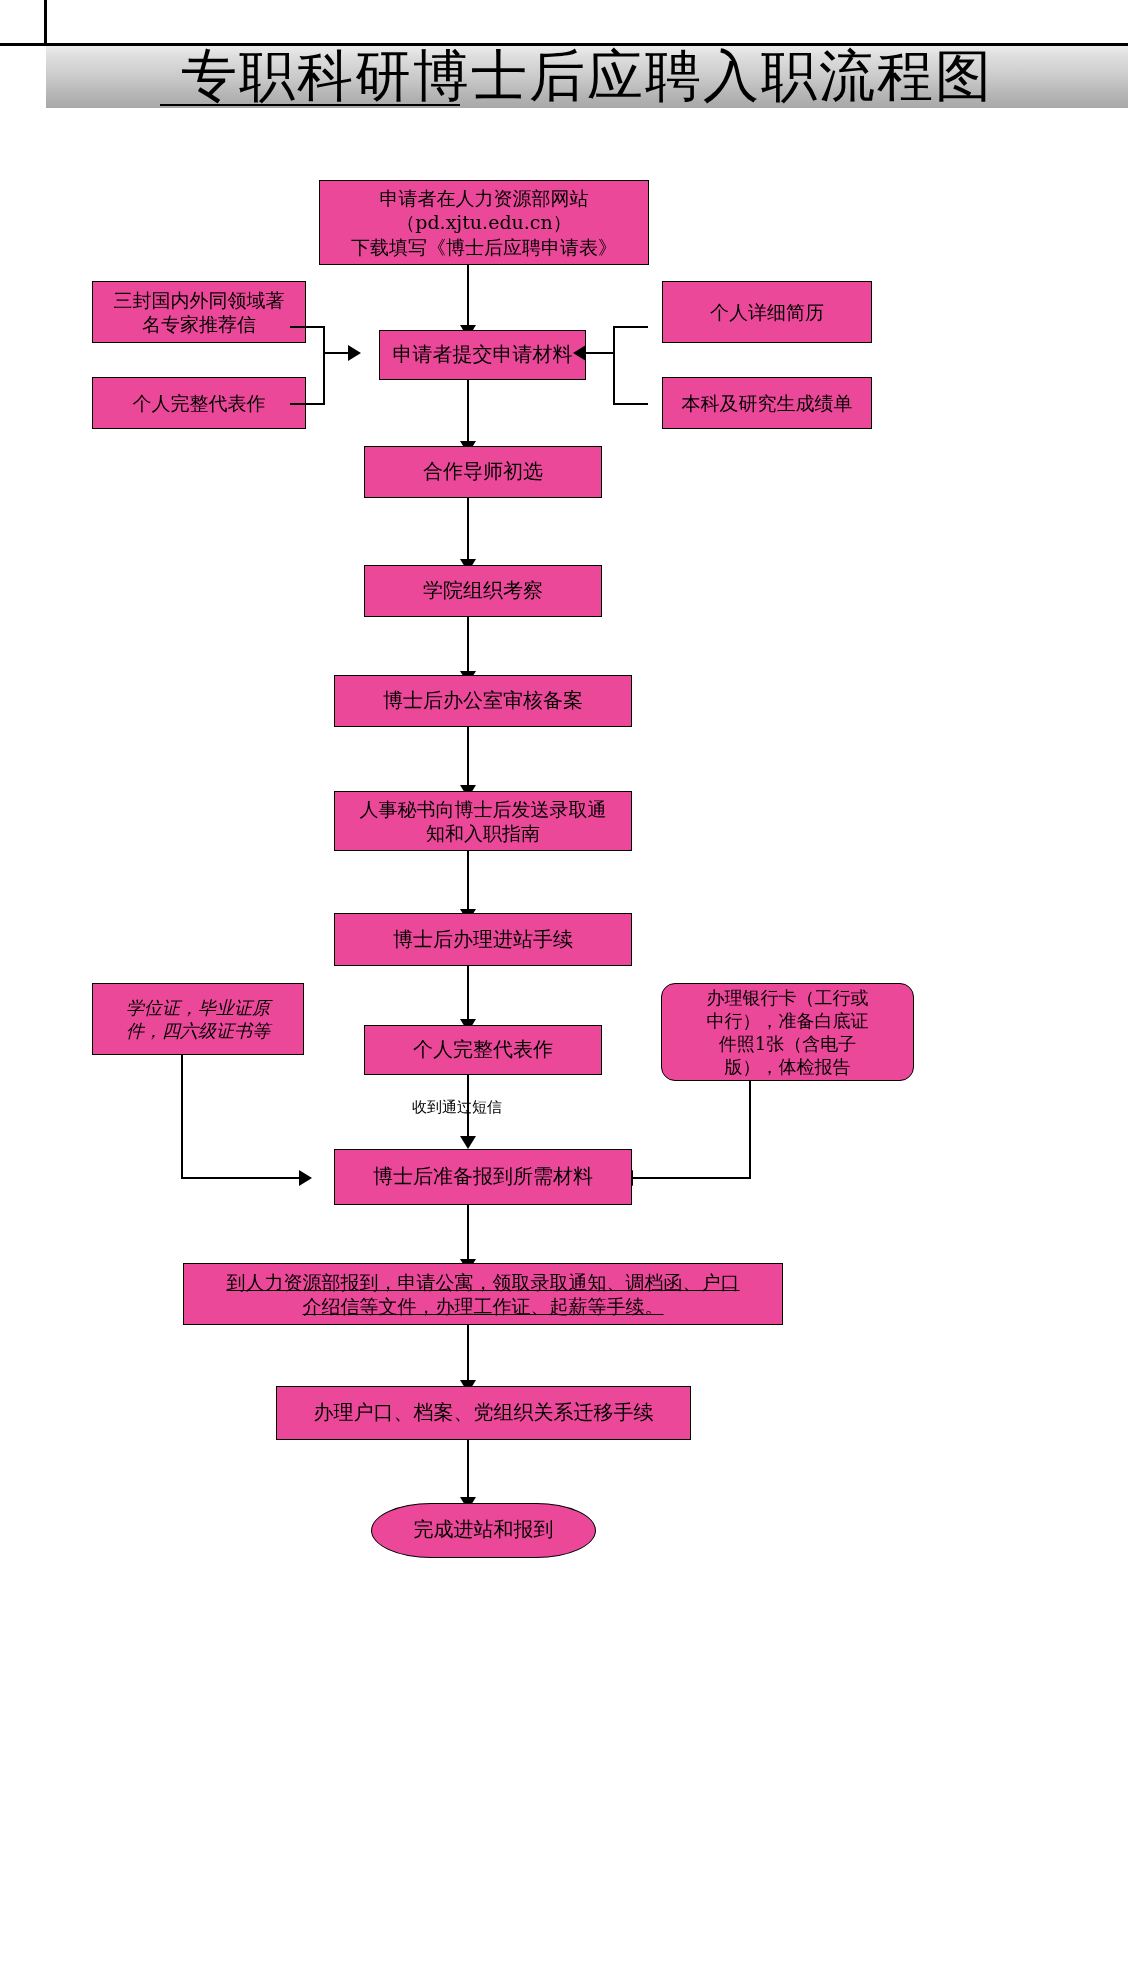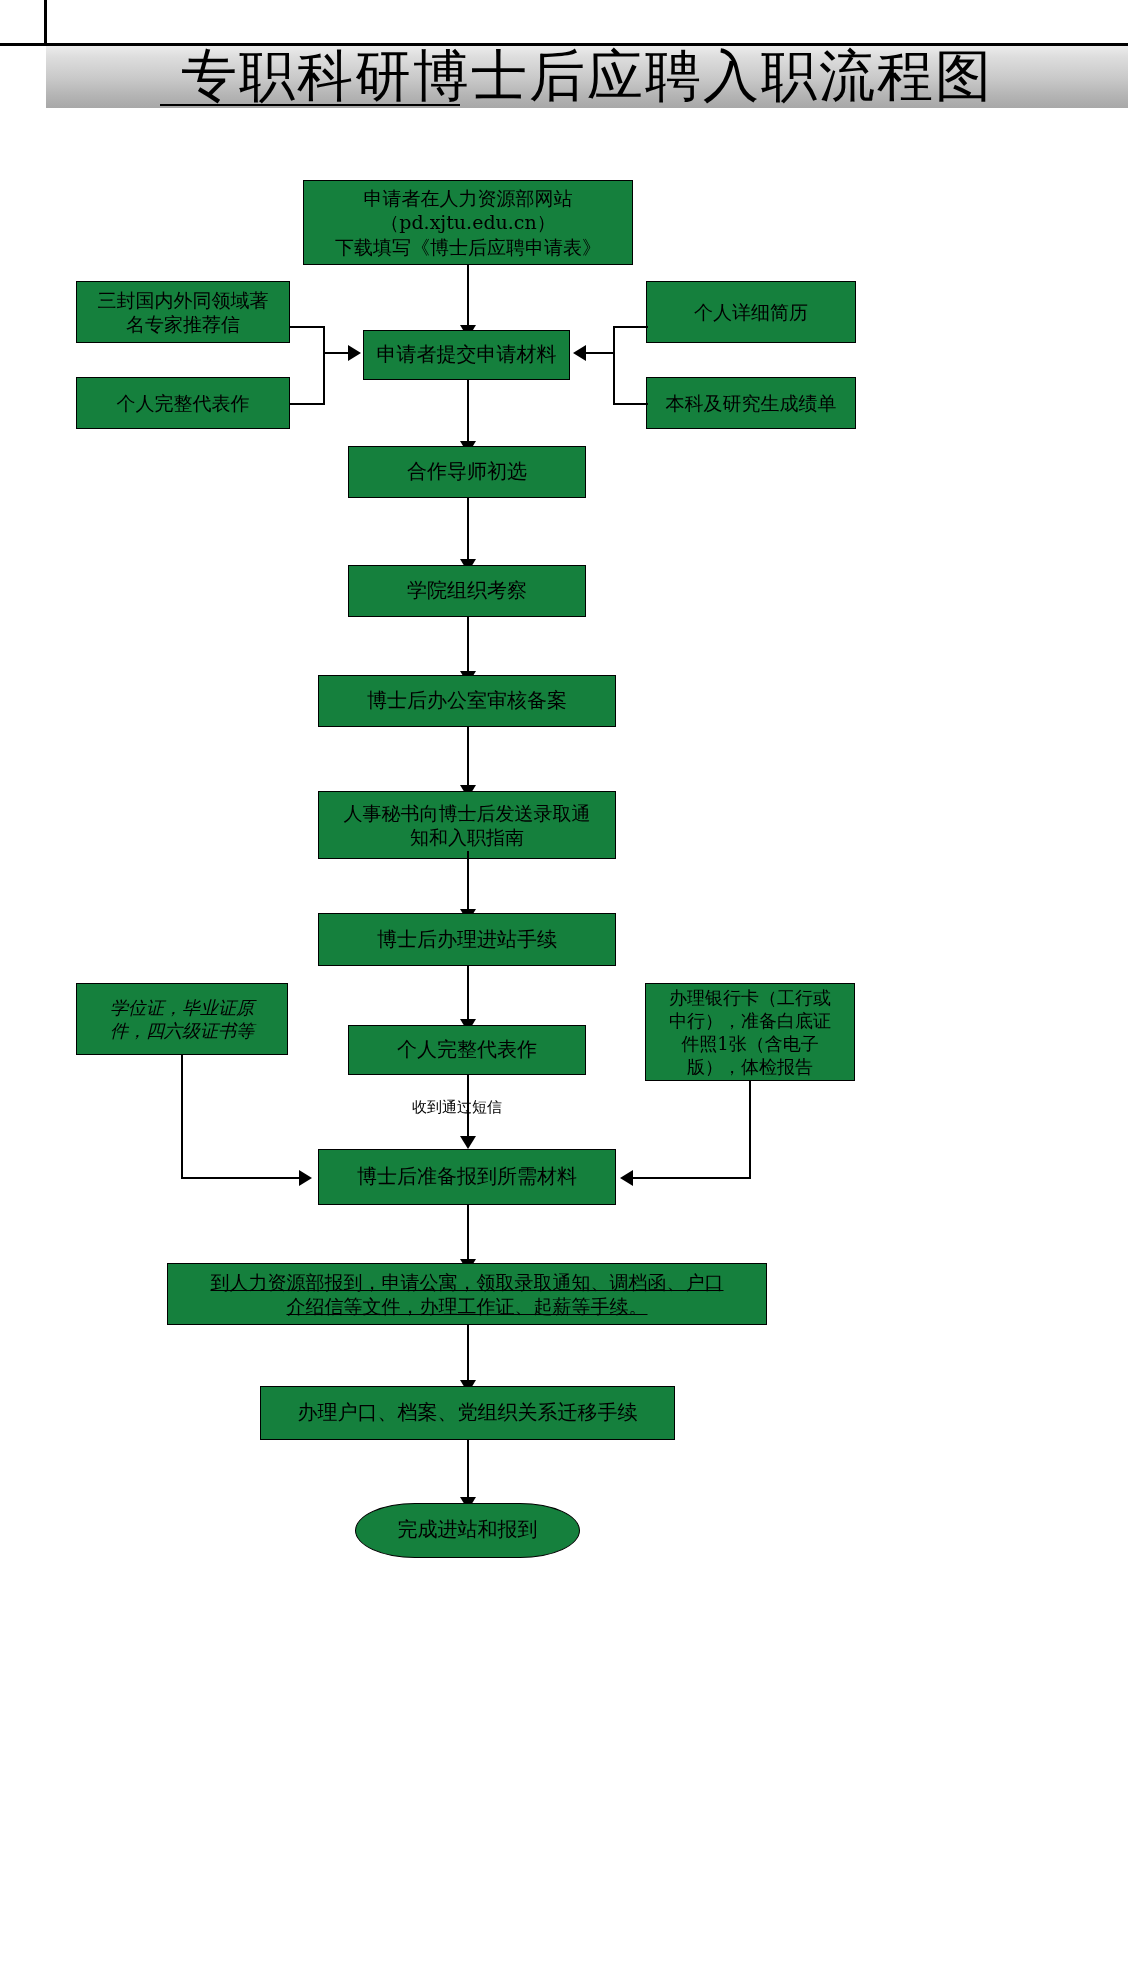--- a/index.html
+++ b/index.html
@@ -23,27 +23,28 @@
     display:flex;align-items:center;justify-content:center;
     font-family:"DejaVu Serif","Liberation Serif",serif;
     font-size:56px;letter-spacing:2px;color:#000;white-space:nowrap;
     line-height:1;
   }
   #title-underline{position:absolute;left:160px;top:104px;width:300px;height:2px;background:#000;}
 
   
   .node{
     position:absolute;box-sizing:border-box;
-    border:1.5px solid #000;background:#15803d;
+    border:1.5px solid #000;background:#ec4899;
     display:flex;align-items:center;justify-content:center;
     text-align:center;color:#000;
     font-family:"DejaVu Serif","Liberation Serif",serif;
     line-height:1.28;
     white-space:pre-line;
     padding:2px 4px;
+    margin-left:16px;
   }
   .fs18{font-size:18px;}
   .fs19{font-size:19px;}
   .fs20{font-size:20px;}
   .terminator{
     border-radius:60px/50%;
   }
 
   
   .ln{position:absolute;background:#000;}
@@ -117,40 +118,40 @@
 <div class="node fs20" style="left:348px;top:565px;width:238px;height:52px;">学院组织考察</div>
 
 <div class="ln vl" style="left:467px;top:617px;height:56px;"></div>
 <div class="arrow-down" style="left:460px;top:671px;"></div>
 
 <div class="node fs20" style="left:318px;top:675px;width:298px;height:52px;">博士后办公室审核备案</div>
 
 <div class="ln vl" style="left:467px;top:727px;height:60px;"></div>
 <div class="arrow-down" style="left:460px;top:785px;"></div>
 
-<div class="node fs19" style="left:318px;top:791px;width:298px;height:68px;">人事秘书向博士后发送录取通
+<div class="node fs19" style="left:318px;top:791px;width:298px;height:60px;">人事秘书向博士后发送录取通
 知和入职指南</div>
 
 <div class="ln vl" style="left:467px;top:851px;height:60px;"></div>
 <div class="arrow-down" style="left:460px;top:909px;"></div>
 
 <div class="node fs20" style="left:318px;top:913px;width:298px;height:53px;text-align:center;">博士后办理进站手续</div>
 
 <div class="ln vl" style="left:467px;top:966px;height:55px;"></div>
 <div class="arrow-down" style="left:460px;top:1019px;"></div>
 
 <div class="node fs20" style="left:348px;top:1025px;width:238px;height:50px;">个人完整代表作</div>
 
 <div class="ln vl" style="left:467px;top:1075px;height:63px;"></div>
 <div class="edge-label" style="left:412px;top:1098px;">收到通过短信</div>
 <div class="arrow-down" style="left:460px;top:1136px;"></div>
 
 <div class="node fs18" style="left:76px;top:983px;width:212px;height:72px;font-style:italic;">学位证，毕业证原
 件，四六级证书等</div>
-<div class="node fs18" style="left:645px;top:983px;width:210px;height:98px;">办理银行卡（工行或
+<div class="node fs18" style="left:645px;top:983px;width:253px;height:98px;border-radius:14px;">办理银行卡（工行或
 中行），准备白底证
 件照1张（含电子
 版），体检报告</div>
 
 <div class="ln vl" style="left:181px;top:1055px;height:123px;"></div>
 <div class="ln hl" style="left:181px;top:1177px;width:119px;"></div>
 <div class="arrow-right" style="left:299px;top:1170px;"></div>
 
 <div class="ln vl" style="left:749px;top:1081px;height:97px;"></div>
 <div class="ln hl" style="left:633px;top:1177px;width:118px;"></div>

